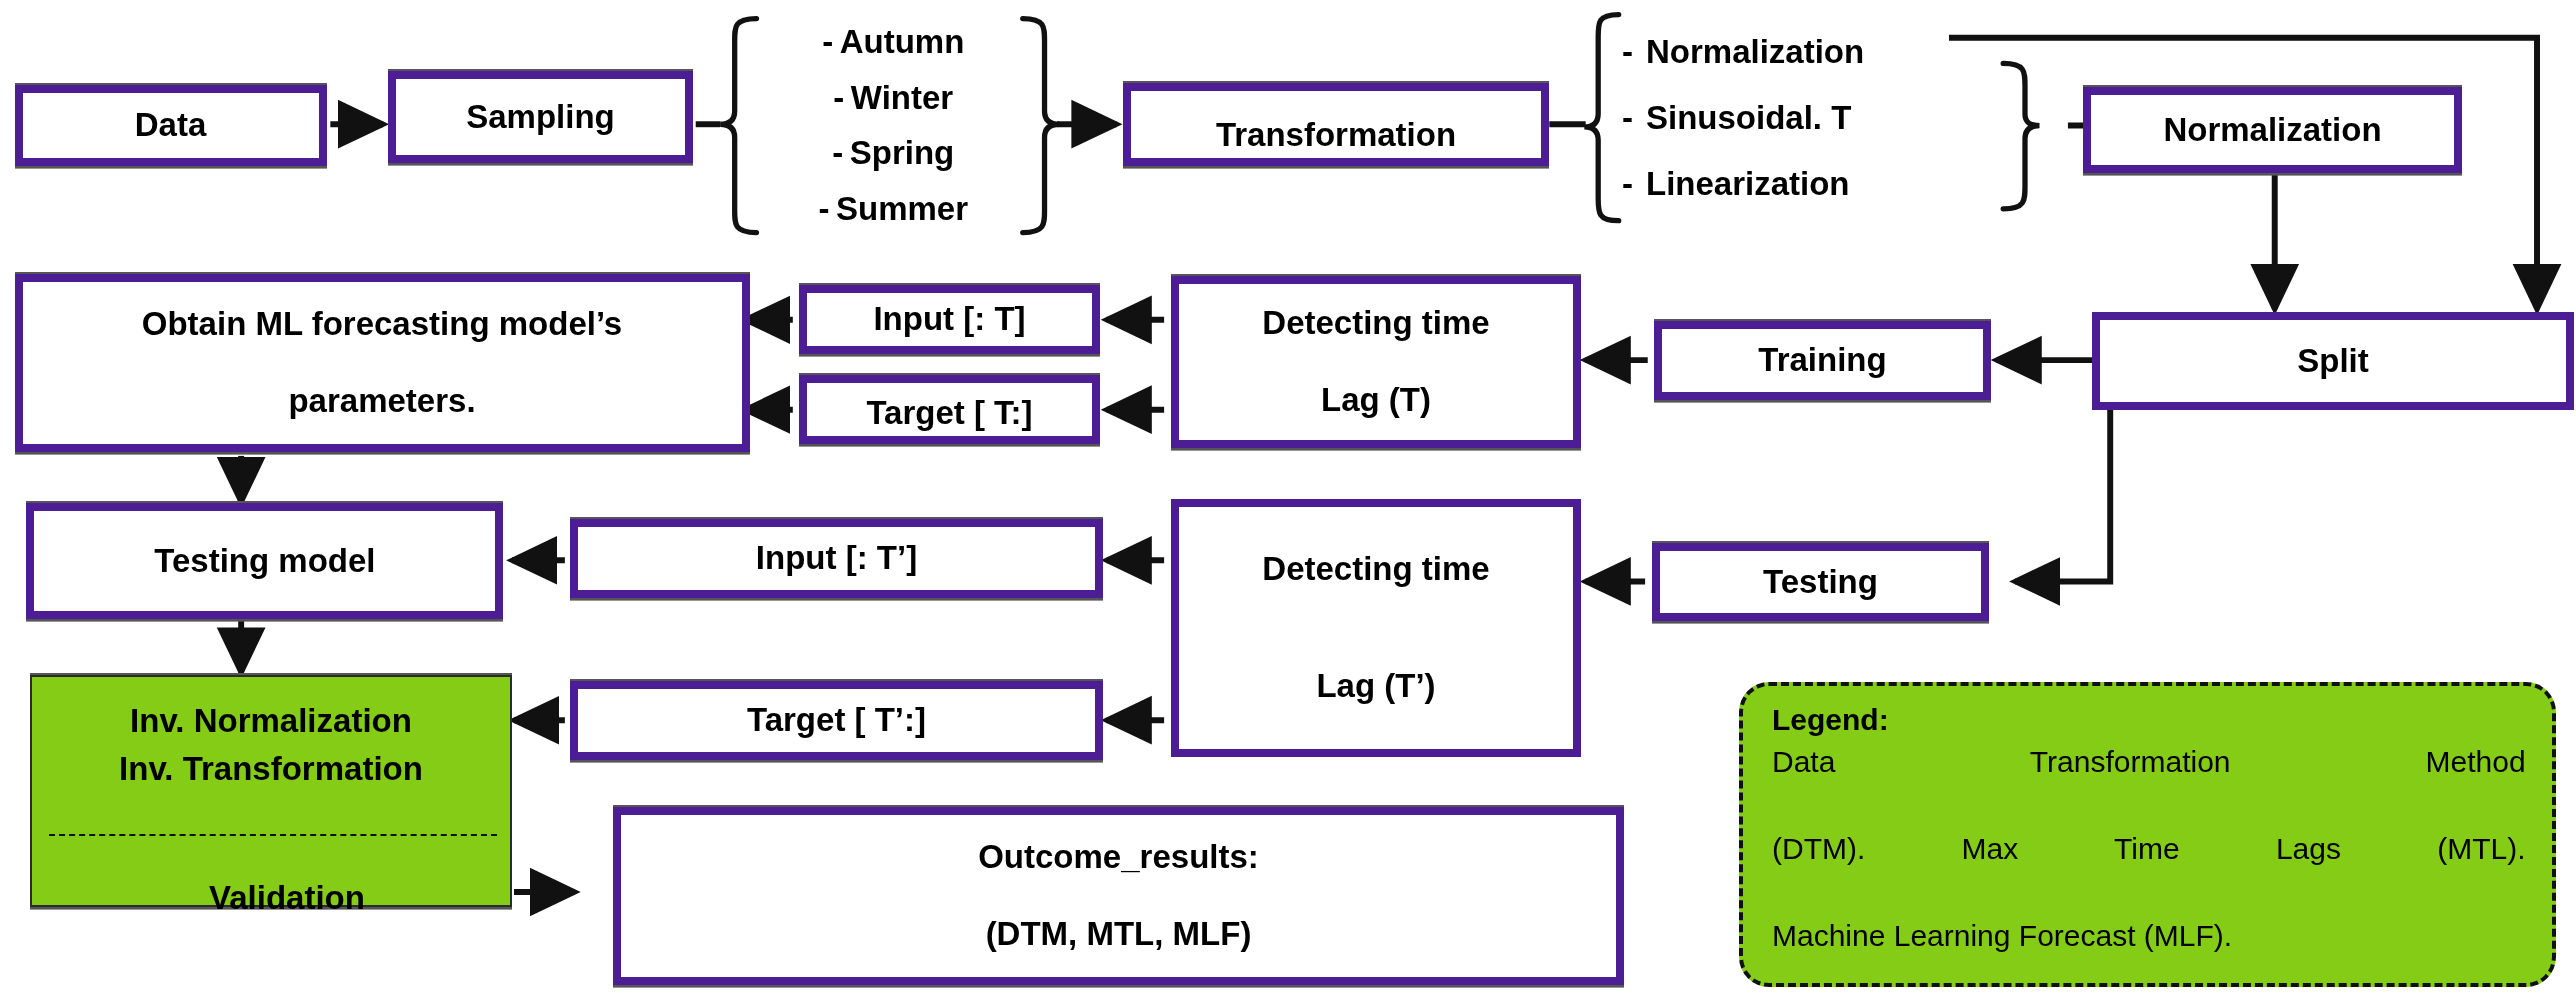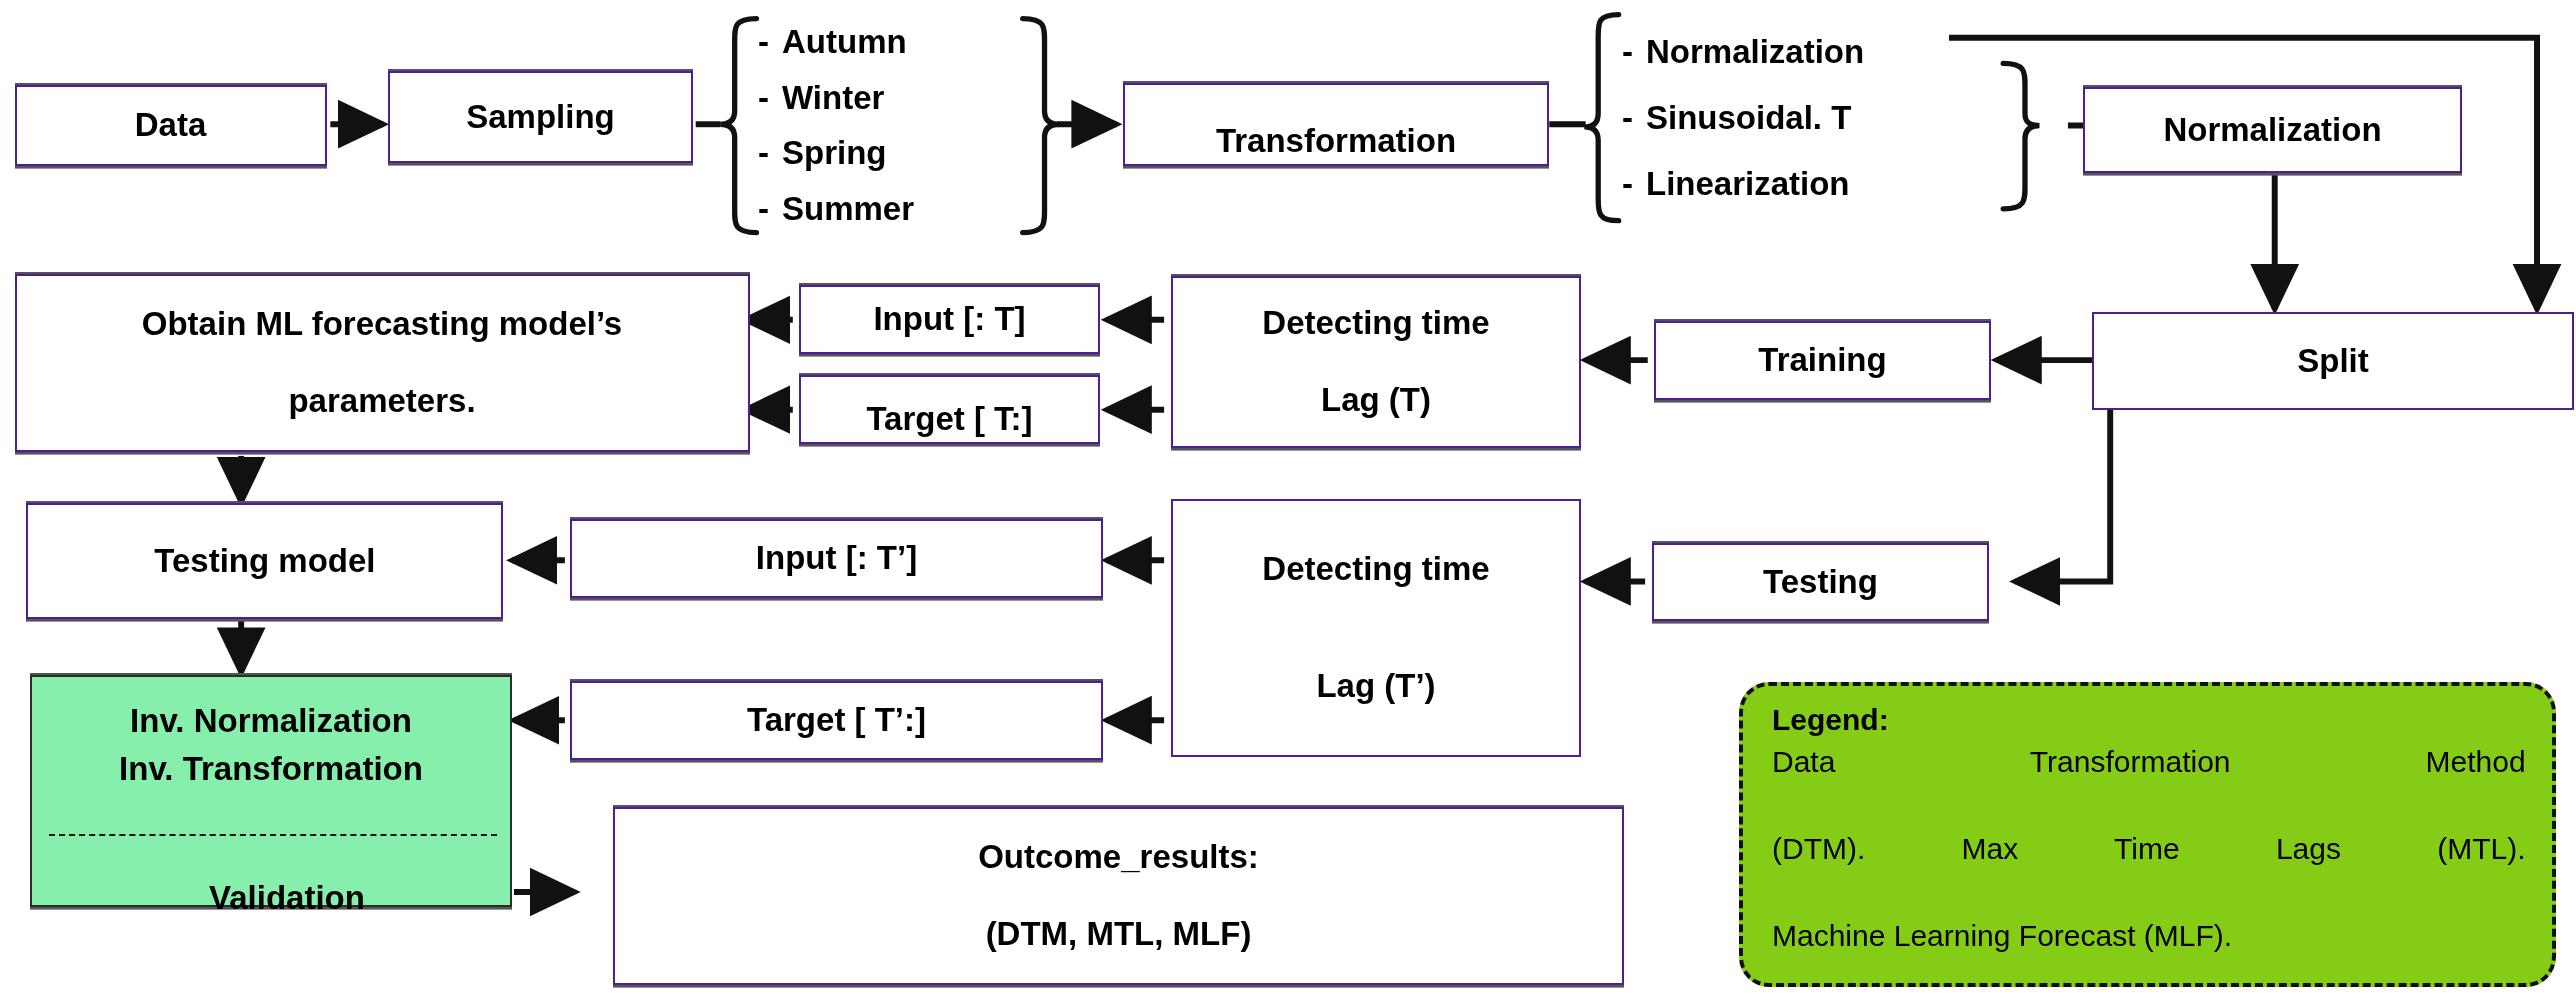--- a/index.html
+++ b/index.html
@@ -2,21 +2,21 @@
 <html style="font-size:10.6px"><head>
 <meta charset="utf-8">
 <style>
   html,body{margin:0;padding:0;background:#ffffff;}
   body{width:2576px;height:1001px;font-family:"Liberation Sans",sans-serif;}
   #stage{position:relative;width:2576px;height:1001px;overflow:hidden;background:#fff;}
   svg.layer{position:absolute;left:0;top:0;width:2576px;height:1001px;pointer-events:none;}
   .node{
     position:absolute;
     background:#ffffff;
-    border:2px solid #4c1d95;
+    border:8px solid #4c1d95;
     box-sizing:border-box;
     display:flex;align-items:center;justify-content:center;
     text-align:center;
     font-weight:bold;
     color:#000;
     line-height:1.18;
     padding:2.6px 6.6px;
   }
   .node span{display:block;width:100%;}
   .shadowed{box-shadow:0 2.6px 0 0 #555, 0 -2px 0 0 #555;}
@@ -114,21 +114,21 @@
   </svg>
 
   <div class="node shadowed" style="left:14.5px;top:85px;width:312px;height:81px;font-size:33px;">
     <span>Data</span>
   </div>
 
   <div class="node shadowed" style="left:388px;top:71px;width:305px;height:92px;font-size:33px;">
     <span>Sampling</span>
   </div>
 
-  <div class="list" style="left:758px;top:14.5px;width:264px;height:222px;font-size:33px;">
+  <div class="list" style="left:758px;top:14.5px;width:264px;height:222px;font-size:33px;text-align:center;">
     <div class="li"><span class="dash">-</span><span>Autumn</span></div>
     <div class="li"><span class="dash">-</span><span>Winter</span></div>
     <div class="li"><span class="dash">-</span><span>Spring</span></div>
     <div class="li"><span class="dash">-</span><span>Summer</span></div>
   </div>
 
   <div class="node shadowed" style="left:1123px;top:83px;width:426px;height:83px;font-size:33px;align-items:flex-end;">
     <span>Transformation</span>
   </div>
 
@@ -188,21 +188,21 @@
   </div>
 
   <div class="node shadowed" style="left:1652px;top:543px;width:337px;height:78px;font-size:33px;">
     <span>Testing</span>
   </div>
 
   <div class="node shadowed" style="left:570px;top:681px;width:533px;height:79px;font-size:33px;">
     <span>Target [ T’:]</span>
   </div>
 
-  <div style="position:absolute;left:30px;top:675px;width:482px;height:232px;border:2px solid #2b2b2b;background:#86efac;box-sizing:border-box;box-shadow:0 2.6px 0 0 #555, 0 -2px 0 0 #555;">
+  <div style="position:absolute;left:30px;top:675px;width:482px;height:232px;border:2px solid #2b2b2b;background:#84cc16;box-sizing:border-box;box-shadow:0 2.6px 0 0 #555, 0 -2px 0 0 #555;">
     <div style="position:absolute;left:0;top:20px;width:100%;text-align:center;font-weight:bold;font-size:33px;line-height:1.45;color:#000;">
       <span>Inv. Normalization</span><br>
       <span>Inv. Transformation</span>
     </div>
     <div class="divider" style="left:17px;top:157px;width:448px;"></div>
     <div style="position:absolute;left:16px;top:202px;width:100%;text-align:center;font-weight:bold;font-size:33px;color:#000;">
       <span>Validation</span>
     </div>
   </div>
 

